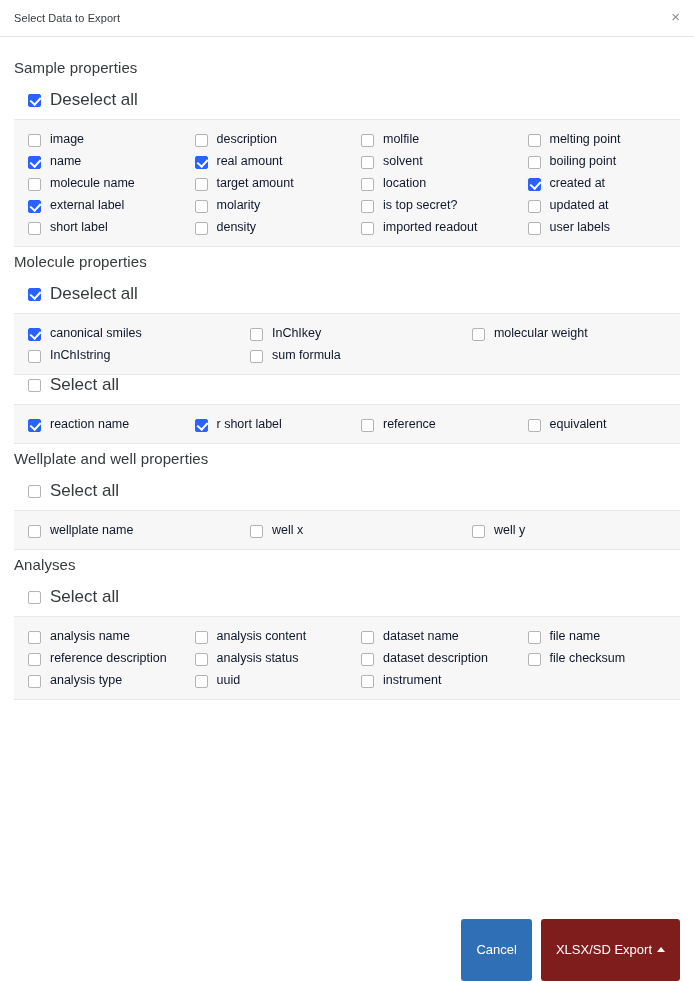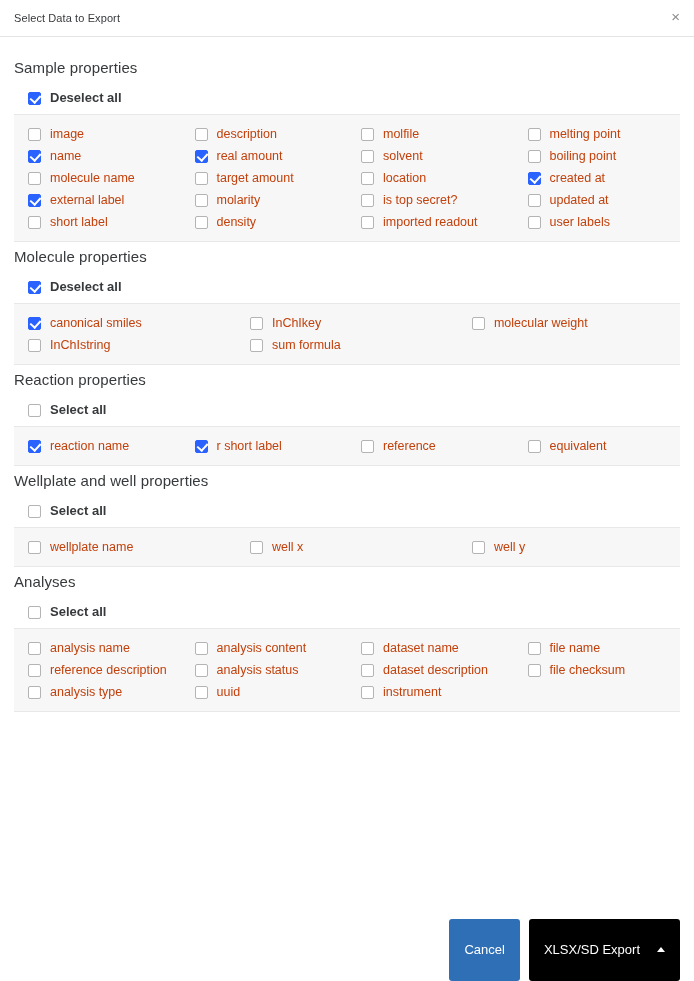--- a/index.html
+++ b/index.html
@@ -60,45 +60,45 @@
     letter-spacing: 0.1px;
   }
   .section:first-child .section-title { margin-top: 8px; }
   .toggle-all {
     display: flex;
     align-items: center;
     padding: 0 0 9px 14px;
     border-bottom: 1px solid #e8e8e8;
   }
   .toggle-all .lbl {
-    font-size: 13px;
-    font-weight: bold;
+    font-size: 17px;
+    font-weight: normal;
     color: #373a3c;
     margin-left: 9px;
   }
   .grid-box {
     background: #f7f7f7;
     border-bottom: 1px solid #e8e8e8;
     padding: 11px 0 11px 0;
     display: flex;
   }
   .col {
     display: flex;
     flex-direction: column;
     gap: 6px;
     padding-left: 14px;
   }
   .col.c4 { width: 25%; }
   .col.c3 { width: 33.33%; }
   .item {
     display: flex;
-    align-items: center;
+    align-items: flex-end;
     font-size: 12.5px;
     line-height: 16px;
-    color: #c2410c;
+    color: #0f172a;
   }
   .item .lbl {
     margin-left: 9px;
     max-width: 120px;
   }
   
   .cb {
     width: 13px;
     height: 13px;
     min-width: 13px;
@@ -139,24 +139,24 @@
     font-family: "Liberation Sans", sans-serif;
     border: none;
     border-radius: 3px;
     padding: 24px 15px;
     color: #fff;
     cursor: pointer;
     line-height: 1.1;
   }
   .btn-cancel { background: #2e6da4; background: #2f6fb5; }
   .btn-export {
-    background: #000000;
+    background: #7f1d1d;
     display: inline-flex;
     align-items: center;
-    gap: 17px;
+    gap: 5px;
   }
   .caret-up {
     width: 0; height: 0;
     border-left: 4px solid transparent;
     border-right: 4px solid transparent;
     border-bottom: 5px solid #fff;
     display: inline-block;
   }
 </style>
 </head>
@@ -296,21 +296,20 @@
           </div>
           <div class="col c3">
             <label class="item">
               <span class="cb"></span>
               <span class="lbl">molecular weight</span>
             </label>
           </div>
         </div>
       </div>
       <div class="section">
-        <div class="section-title">Reaction properties</div>
         <div class="toggle-all">
           <span class="cb"></span>
           <span class="lbl">Select all</span>
         </div>
         <div class="grid-box">
           <div class="col c4">
             <label class="item">
               <span class="cb checked"></span>
               <span class="lbl">reaction name</span>
             </label>

